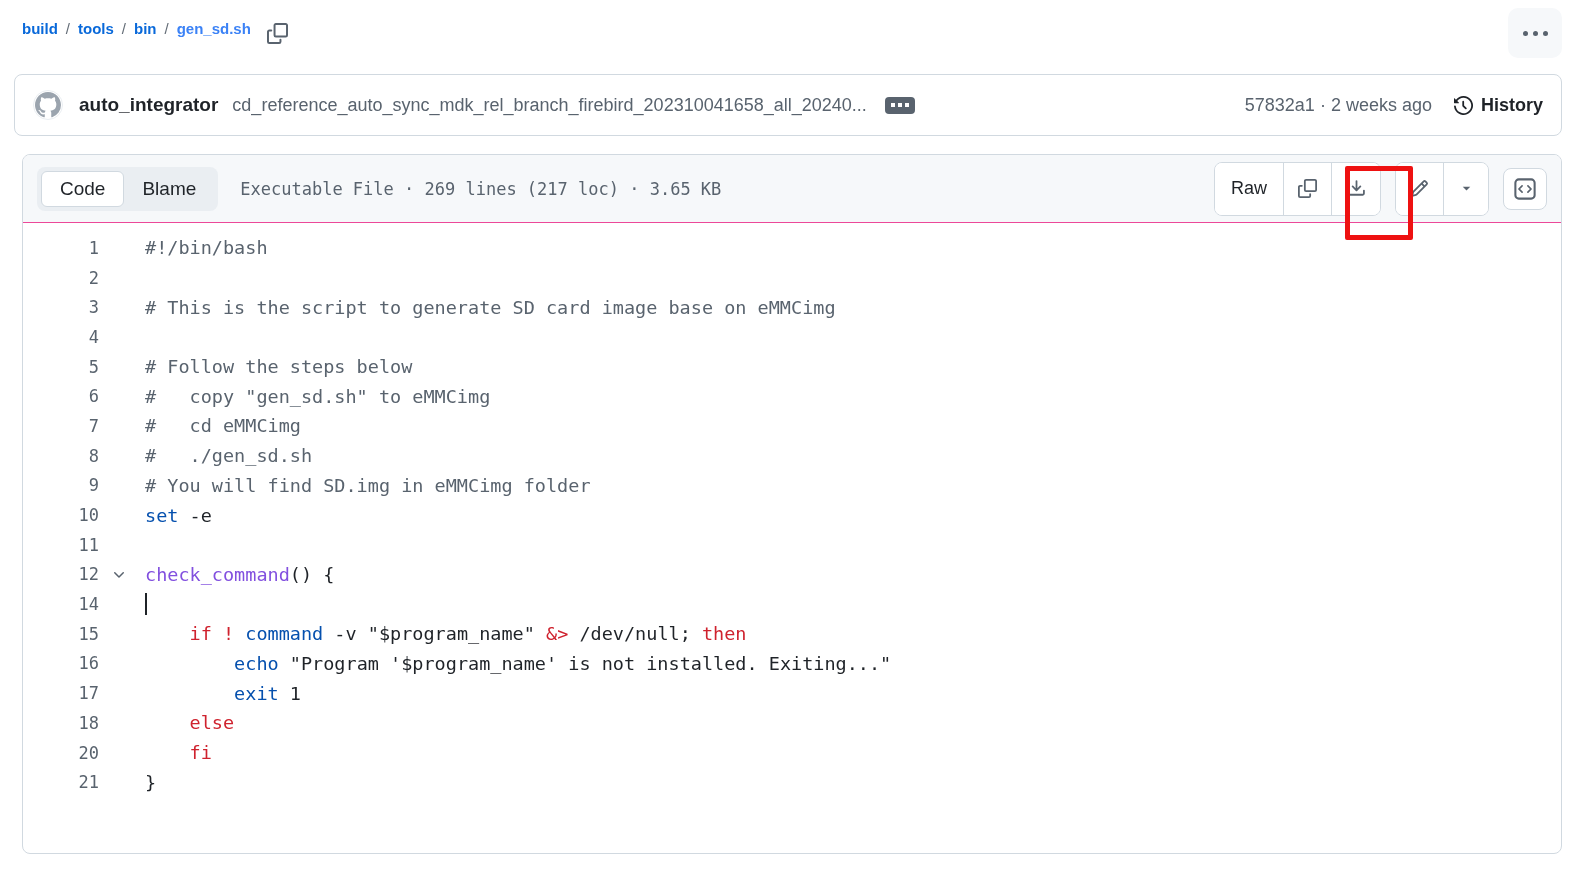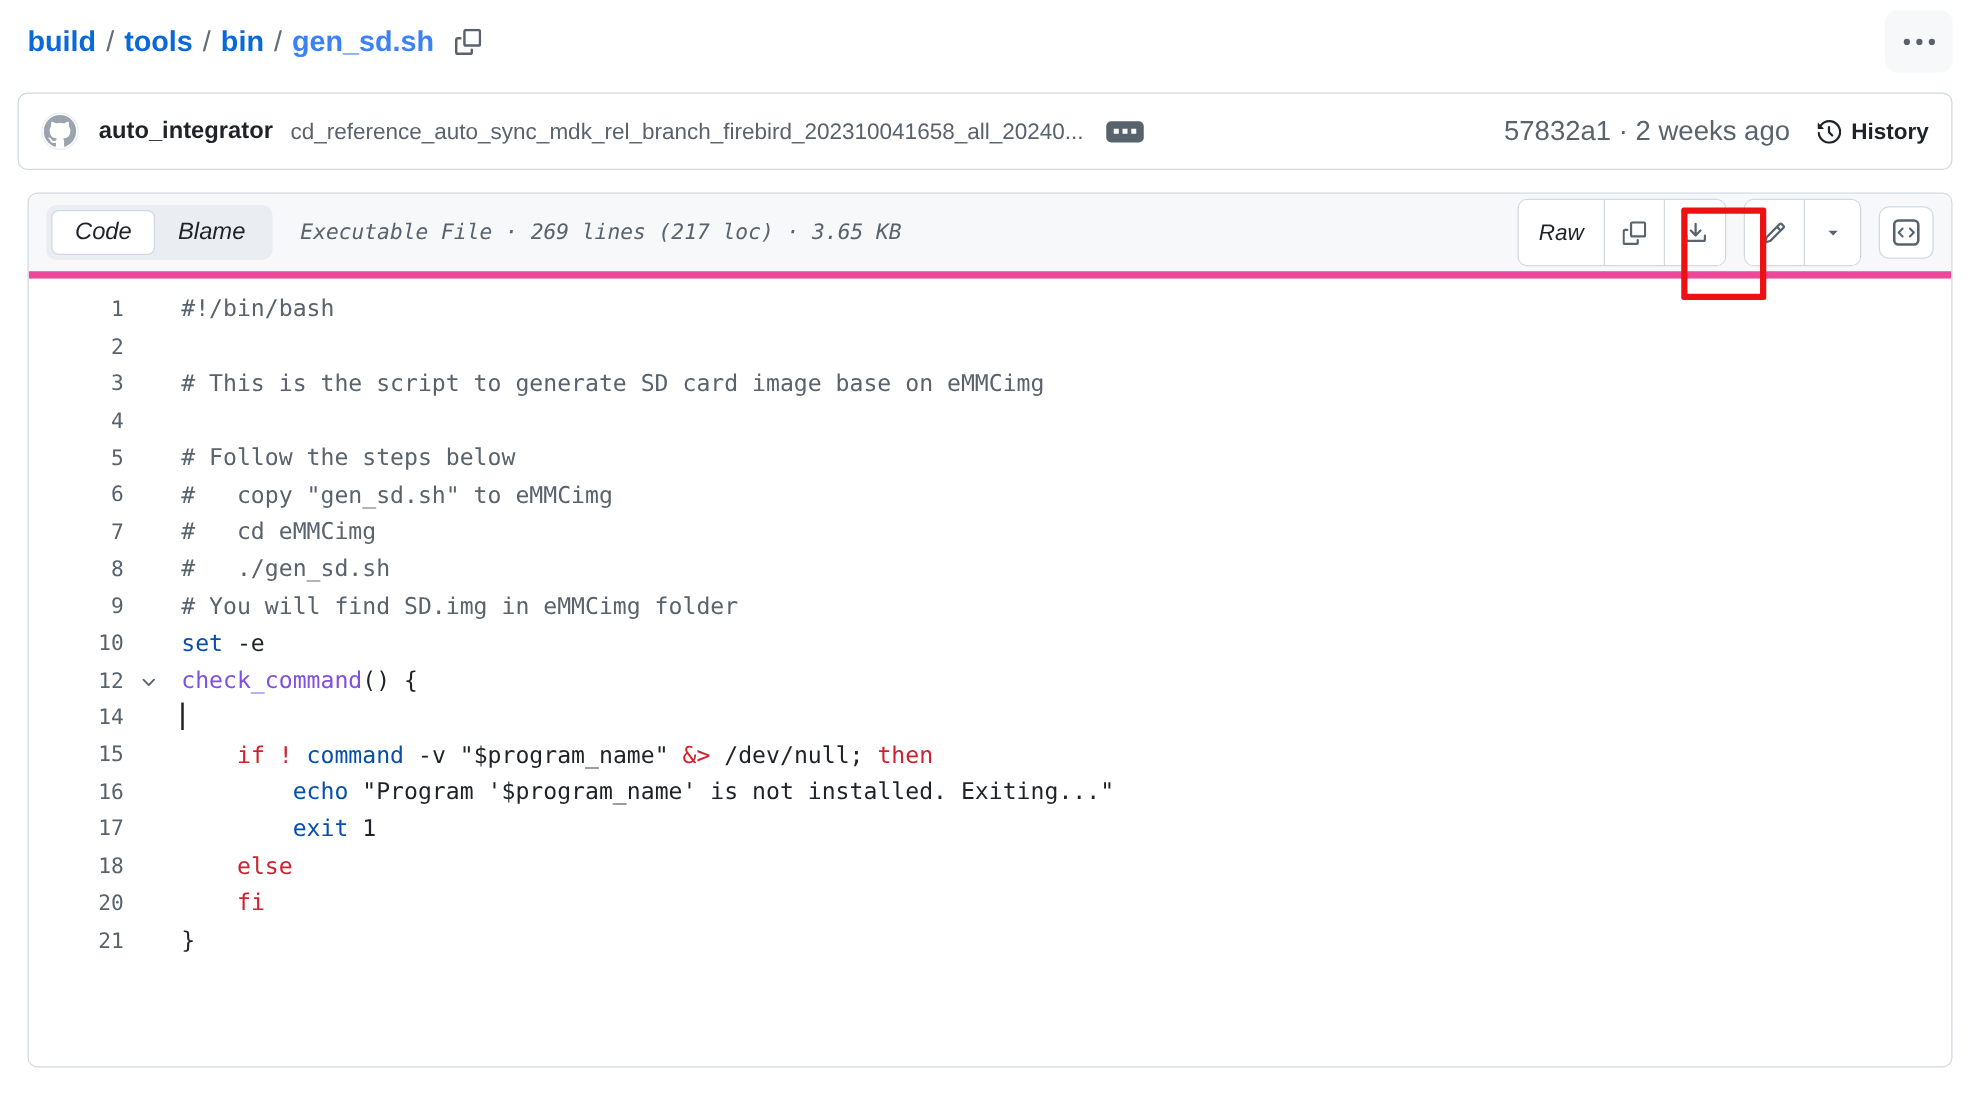--- a/index.html
+++ b/index.html
@@ -15,22 +15,22 @@
   
   .breadcrumb-row {
     display: flex;
     align-items: center;
     justify-content: space-between;
     padding: 0 22px;
     height: 66px;
   }
   .breadcrumb {
     display: flex;
-    align-items: flex-end;
-    font-size: 23px;
+    align-items: flex-start;
+    font-size: 15px;
     gap: 0px;
   }
   .crumb-link {
     color: #0969da;
     font-weight: 700;
     text-decoration: none;
     cursor: pointer;
   }
   .crumb-sep {
     color: #636c76;
@@ -112,47 +112,46 @@
     flex: 0 0 auto;
   }
   .commit-expand i {
     width: 4px; height: 4px; background: #fff; display: block;
   }
   .commit-right {
     display: flex; align-items: center; gap: 22px;
     flex: 0 0 auto;
     margin-left: 16px;
   }
-  .commit-meta { font-size: 22px; color: #59636e; white-space: nowrap; }
+  .commit-meta { font-size: 18px; color: #59636e; white-space: nowrap; }
   .commit-meta .sha { cursor: pointer; }
   .history-link {
     display: flex; align-items: center; gap: 8px;
     font-size: 18px; font-weight: 700; color: #1f2328;
     cursor: pointer;
     white-space: nowrap;
   }
 
   
   .file-box {
     margin: 18px 22px 0 22px;
     border: 1px solid #d1d9e0;
     border-radius: 8px;
     background: #fff;
     overflow: hidden;
     height: 700px;
   }
   .file-header {
     background: #f6f8fa;
-    border-bottom: 6px solid #ec4899;
+    border-bottom: 1px solid #ec4899;
     height: 68px;
     display: flex;
     align-items: center;
     justify-content: space-between;
     padding: 0 14px;
-    font-style: italic;
   }
   .fh-left { display: flex; align-items: center; }
   .segmented {
     display: flex;
     background: #eaeef2;
     border-radius: 8px;
     padding: 4px;
     height: 44px;
     align-items: center;
   }
@@ -372,20 +371,21 @@
       <div class="code-line"><span class="ln">1</span><span class="fold"></span><span class="code-text"><span class="tok-c">#!/bin/bash</span></span></div>
       <div class="code-line"><span class="ln">2</span><span class="fold"></span><span class="code-text"></span></div>
       <div class="code-line"><span class="ln">3</span><span class="fold"></span><span class="code-text"><span class="tok-c"># This is the script to generate SD card image base on eMMCimg</span></span></div>
       <div class="code-line"><span class="ln">4</span><span class="fold"></span></div>
       <div class="code-line"><span class="ln">5</span><span class="fold"></span><span class="code-text"><span class="tok-c"># Follow the steps below</span></span></div>
       <div class="code-line"><span class="ln">6</span><span class="fold"></span><span class="code-text"><span class="tok-c">#   copy "gen_sd.sh" to eMMCimg</span></span></div>
       <div class="code-line"><span class="ln">7</span><span class="fold"></span><span class="code-text"><span class="tok-c">#   cd eMMCimg</span></span></div>
       <div class="code-line"><span class="ln">8</span><span class="fold"></span><span class="code-text"><span class="tok-c">#   ./gen_sd.sh</span></span></div>
       <div class="code-line"><span class="ln">9</span><span class="fold"></span><span class="code-text"><span class="tok-c"># You will find SD.img in eMMCimg folder</span></span></div>
       <div class="code-line"><span class="ln">10</span><span class="fold"></span><span class="code-text"><span class="tok-b">set</span><span class="tok-s"> -e</span></span></div>
+      <div class="code-line"><span class="ln">11</span><span class="fold"></span><span class="code-text"></span></div>
       <div class="code-line"><span class="ln">12</span><span class="fold"><svg width="16" height="16" viewBox="0 0 16 16">
             <path fill="#59636e" d="M12.78 6.22a.75.75 0 0 1 0 1.06l-4.25 4.25a.75.75 0 0 1-1.06 0L3.22 7.28a.75.75 0 0 1 1.06-1.06L8 9.94l3.72-3.72a.75.75 0 0 1 1.06 0Z"></path>
           </svg></span><span class="code-text"><span class="tok-f">check_command</span><span class="tok-s">() {</span></span></div>
       <div class="code-line"><span class="ln">14</span><span class="fold"></span><span class="code-text"><span class="caret"></span></span></div>
       <div class="code-line"><span class="ln">15</span><span class="fold"></span><span class="code-text"><span class="tok-s">    </span><span class="tok-k">if</span><span class="tok-s"> </span><span class="tok-k">!</span><span class="tok-s"> </span><span class="tok-b">command</span><span class="tok-s"> -v "$program_name" </span><span class="tok-k">&amp;&gt;</span><span class="tok-s"> /dev/null; </span><span class="tok-k">then</span></span></div>
       <div class="code-line"><span class="ln">16</span><span class="fold"></span><span class="code-text"><span class="tok-s">        </span><span class="tok-b">echo</span><span class="tok-s"> "Program '$program_name' is not installed. Exiting..."</span></span></div>
       <div class="code-line"><span class="ln">17</span><span class="fold"></span><span class="code-text"><span class="tok-s">        </span><span class="tok-b">exit</span><span class="tok-s"> 1</span></span></div>
       <div class="code-line"><span class="ln">18</span><span class="fold"></span><span class="code-text"><span class="tok-s">    </span><span class="tok-k">else</span></span></div>
       <div class="code-line"><span class="ln">20</span><span class="fold"></span><span class="code-text"><span class="tok-s">    </span><span class="tok-k">fi</span></span></div>
       <div class="code-line"><span class="ln">21</span><span class="fold"></span><span class="code-text"><span class="tok-s">}</span></span></div>

